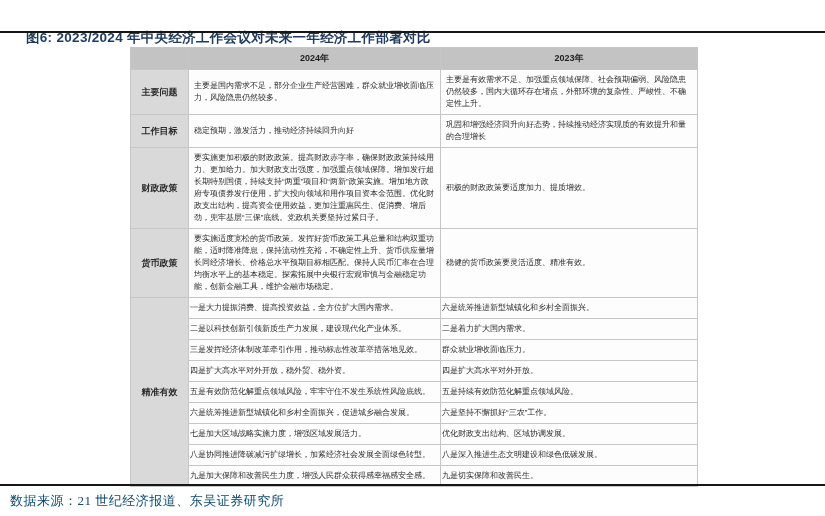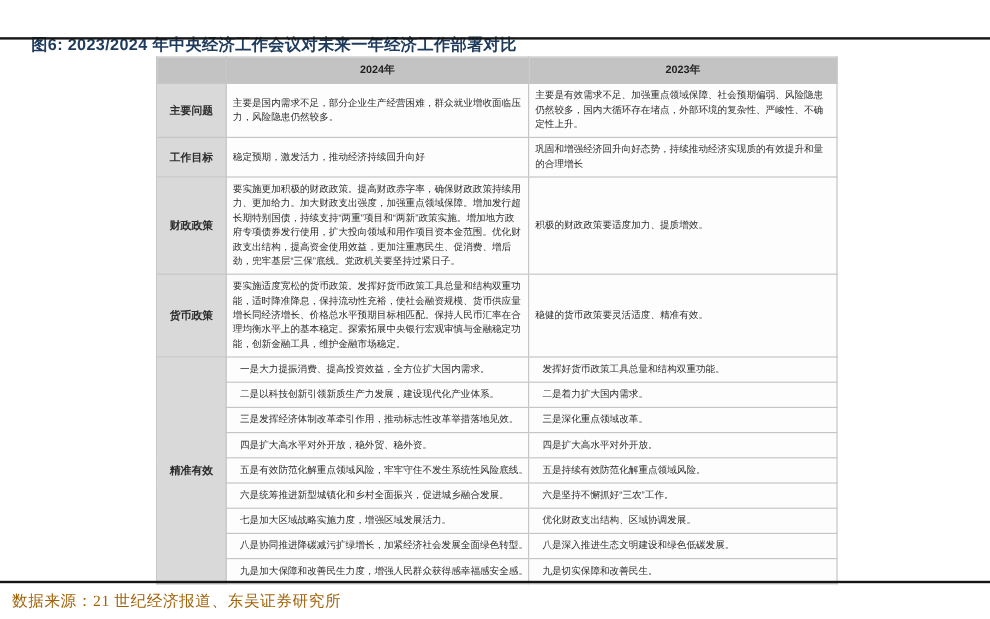--- a/index.html
+++ b/index.html
@@ -32,28 +32,28 @@
     font-size:9px; padding:4px 2px; color:#1f1f1f;
   }
   td.lbl {
     background:#d9d9d9; text-align:center; font-weight:bold;
     font-size:9px; padding:2px; color:#1f1f1f;
   }
   td.txt {
     background:#fdfdfd; text-align:left; padding:4px 5px;
     line-height:1.5; word-break:break-all;
   }
-  tr.kw td.txt { white-space:nowrap; overflow:hidden; padding:4px 11px; }
+  tr.kw td.txt { white-space:nowrap; overflow:hidden; padding:4px 1px; }
   .rule-bottom {
     position:absolute; left:0; top:484px; width:825px; height:2px; background:#161616;
   }
   .source-note {
     position:absolute; left:10px; top:492px;
     font-family:"Liberation Serif", serif;
-    font-size:13px; color:#a16207; letter-spacing:.5px; white-space:nowrap;
+    font-size:13px; color:#0c4a6e; letter-spacing:.5px; white-space:nowrap;
   }
 </style>
 </head>
 <body>
 
 <div class="fig-title">图6:  2023/2024 年中央经济工作会议对未来一年经济工作部署对比</div>
 <div class="rule-top"></div>
 
 <div class="table-wrap">
   <table class="cmp">
@@ -82,36 +82,36 @@
       </tr>
 
       <tr>
         <td class="lbl">财政政策</td>
         <td class="txt">要实施更加积极的财政政策。提高财政赤字率，确保财政政策持续用力、更加给力。加大财政支出强度，加强重点领域保障。增加发行超长期特别国债，持续支持“两重”项目和“两新”政策实施。增加地方政府专项债券发行使用，扩大投向领域和用作项目资本金范围。优化财政支出结构，提高资金使用效益，更加注重惠民生、促消费、增后劲，兜牢基层“三保”底线。党政机关要坚持过紧日子。</td>
         <td class="txt">积极的财政政策要适度加力、提质增效。</td>
       </tr>
 
       <tr>
         <td class="lbl">货币政策</td>
-        <td class="txt">要实施适度宽松的货币政策。发挥好货币政策工具总量和结构双重功能，适时降准降息，保持流动性充裕，使社会融资规模、货币供应量增长同经济增长、价格总水平预期目标相匹配。保持人民币汇率在合理均衡水平上的基本稳定。探索拓展中央银行宏观审慎与金融稳定功能，创新金融工具，维护金融市场稳定。</td>
+        <td class="txt">要实施适度宽松的货币政策。发挥好货币政策工具总量和结构双重功能，适时降准降息，保持流动性充裕，不确定性上升、货币供应量增长同经济增长、价格总水平预期目标相匹配。保持人民币汇率在合理均衡水平上的基本稳定。探索拓展中央银行宏观审慎与金融稳定功能，创新金融工具，维护金融市场稳定。</td>
         <td class="txt">稳健的货币政策要灵活适度、精准有效。</td>
       </tr>
 
       <tr class="kw">
         <td class="lbl" rowspan="9">精准有效</td>
         <td class="txt">一是大力提振消费、提高投资效益，全方位扩大国内需求。</td>
-        <td class="txt">发挥好货币政策工具总量和结构双重功能。</td>
+        <td class="txt">六是统筹推进新型城镇化和乡村全面振兴。</td>
       </tr>
       <tr class="kw">
         <td class="txt">二是以科技创新引领新质生产力发展，建设现代化产业体系。</td>
         <td class="txt">二是着力扩大国内需求。</td>
       </tr>
       <tr class="kw">
         <td class="txt">三是发挥经济体制改革牵引作用，推动标志性改革举措落地见效。</td>
-        <td class="txt">三是深化重点领域改革。</td>
+        <td class="txt">群众就业增收面临压力。</td>
       </tr>
       <tr class="kw">
         <td class="txt">四是扩大高水平对外开放，稳外贸、稳外资。</td>
         <td class="txt">四是扩大高水平对外开放。</td>
       </tr>
       <tr class="kw">
         <td class="txt">五是有效防范化解重点领域风险，牢牢守住不发生系统性风险底线。</td>
         <td class="txt">五是持续有效防范化解重点领域风险。</td>
       </tr>
       <tr class="kw">

